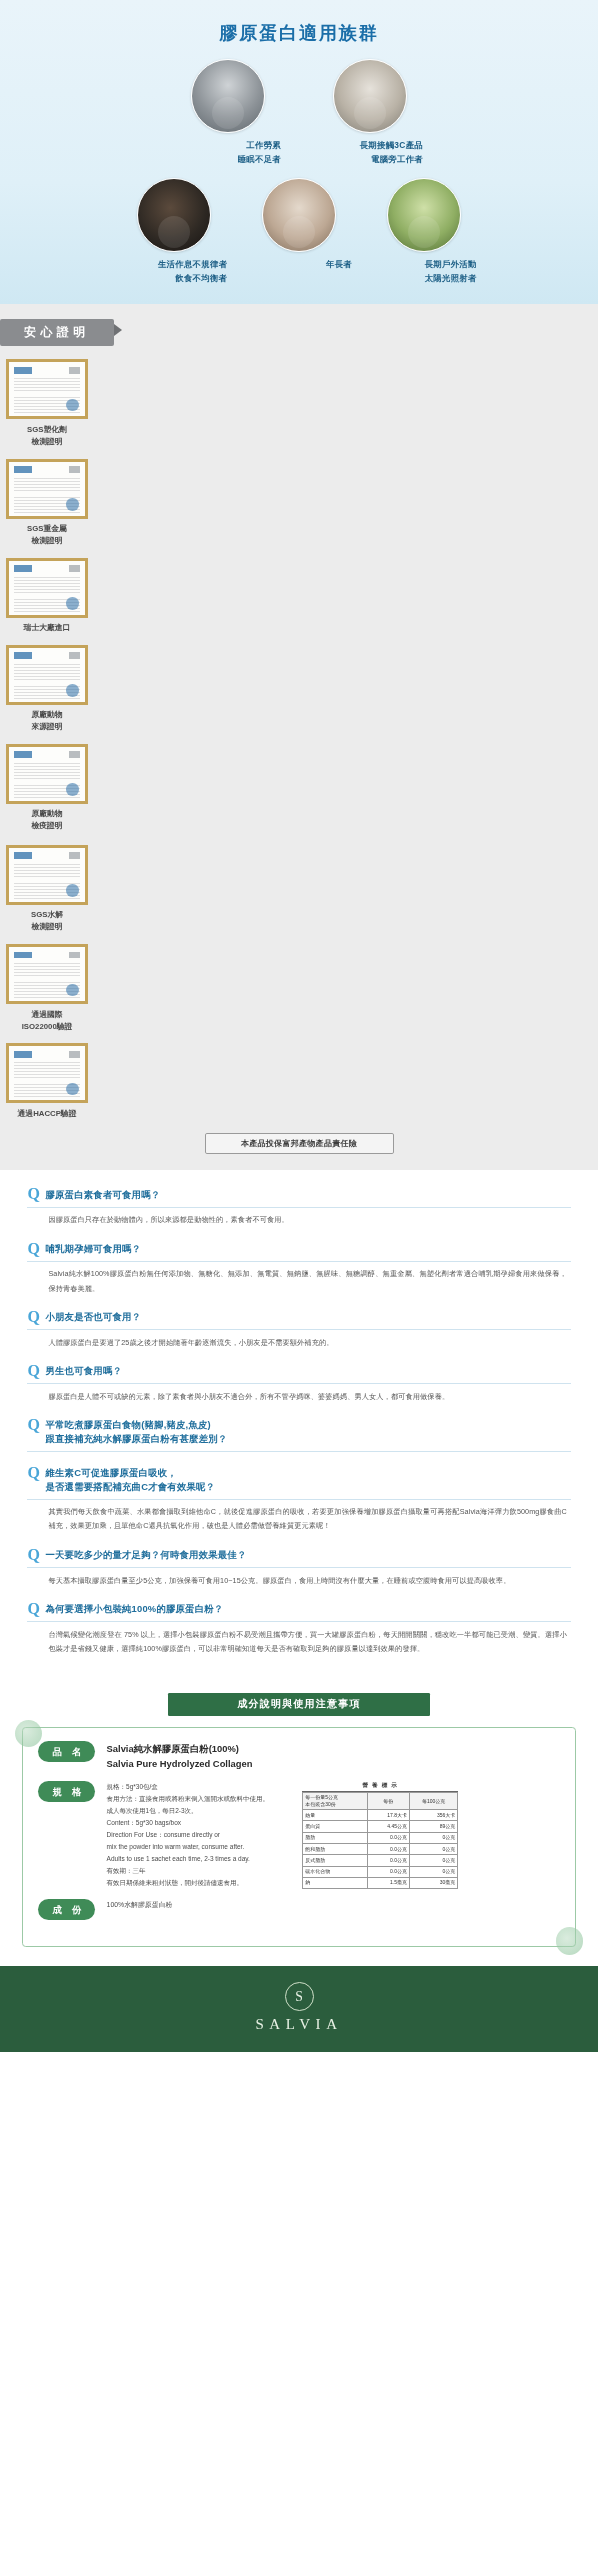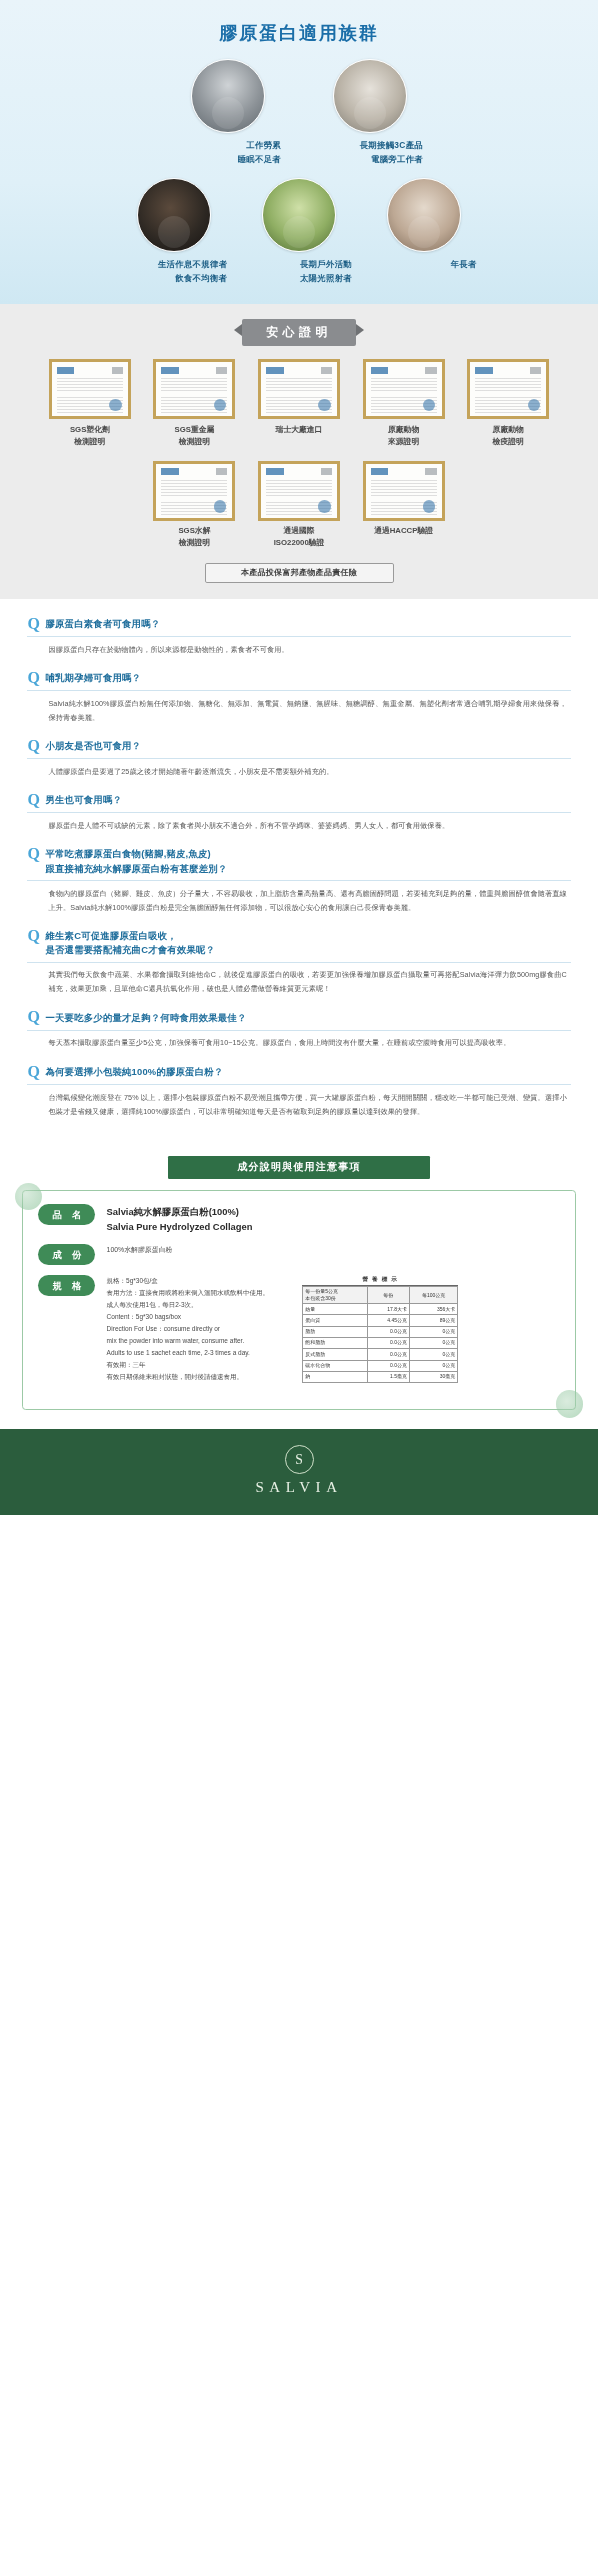--- a/index.html
+++ b/index.html
@@ -62,21 +62,21 @@
     color: #1d5f86;
     font-weight: bold;
     letter-spacing: 0.3px;
   }
 
   
   .sec-cert {
     background: #ececec;
     padding: 15px 0 16px;
   }
-  .ribbon-wrap { display: flex; justify-content: center; }
+  .ribbon-wrap { display: flex; justify-content: flex-start; }
   .ribbon {
     position: relative;
     background: #8a8c8f;
     color: #fff;
     font-size: 12px;
     letter-spacing: 4.4px;
     font-weight: bold;
     padding: 4.4px 24px 5px;
     border-radius: 1.9px;
   }
@@ -85,23 +85,23 @@
     position:absolute; top:5px;
     width:0;height:0;
     border-top:6.9px solid transparent;
     border-bottom:6.9px solid transparent;
   }
   .ribbon::before{ left:-8.7px; border-right:8.7px solid #6f7174; }
   .ribbon::after{ right:-8.7px; border-left:8.7px solid #6f7174; }
 
   .cert-row {
     display: flex;
-    justify-content: center;
     gap: 10.6px;
     margin-top: 13.7px;
+    flex-direction: column;
   }
   .cert { width: 94px; text-align: center; }
   .cert-img {
     width: 82px; height: 60px;
     margin: 0 auto 4.4px;
     border: 3.1px solid #c4a35a;
     background: #fdfdfb;
     position: relative;
     overflow: hidden;
   }
@@ -311,28 +311,28 @@
       </div>
     </div>
 
     <div class="grp-row row2">
       <div class="grp">
         <div class="grp-photo ph3"></div>
         <div class="grp-label" style="white-space:pre-line">生活作息不規律者
 飲食不均衡者</div>
       </div>
       <div class="grp">
+        <div class="grp-photo ph5"></div>
+        <div class="grp-label" style="white-space:pre-line">年長者</div>
+      </div>
+      <div class="grp">
         <div class="grp-photo ph4"></div>
         <div class="grp-label" style="white-space:pre-line">長期戶外活動
 太陽光照射者</div>
       </div>
-      <div class="grp">
-        <div class="grp-photo ph5"></div>
-        <div class="grp-label" style="white-space:pre-line">年長者</div>
-      </div>
     </div>
   </section>
 
   <section class="sec-cert">
     <div class="ribbon-wrap">
       <div class="ribbon">安心證明</div>
     </div>
 
     <div class="cert-row">
       <div class="cert">
@@ -454,21 +454,20 @@
       </div>
       <div class="faq-a">膠原蛋白是人體不可或缺的元素，除了素食者與小朋友不適合外，所有不管孕媽咪、婆婆媽媽、男人女人，都可食用做保養。</div>
     </div>
 
     <div class="faq">
       <div class="faq-q">
         <span class="q-mark">Q</span>
         <span class="q-text" style="white-space:pre-line">平常吃煮膠原蛋白食物(豬腳,豬皮,魚皮)
 跟直接補充純水解膠原蛋白粉有甚麼差別？</span>
       </div>
-      <div class="faq-a">食物內的膠原蛋白（豬腳、雞皮、魚皮）分子量大，不容易吸收，加上脂肪含量高熱量高、還有高膽固醇問題，若要補充到足夠的量，體重與膽固醇值會隨著直線上升。Salvia純水解100%膠原蛋白粉是完全無膽固醇無任何添加物，可以很放心安心的食用讓自己長保青春美麗。</div>
     </div>
 
     <div class="faq">
       <div class="faq-q">
         <span class="q-mark">Q</span>
         <span class="q-text" style="white-space:pre-line">維生素C可促進膠原蛋白吸收，
 是否還需要搭配補充曲C才會有效果呢？</span>
       </div>
       <div class="faq-a">其實我們每天飲食中蔬菜、水果都會攝取到維他命C，就後促進膠原蛋白的吸收，若要更加強保養增加膠原蛋白攝取量可再搭配Salvia海洋彈力飲500mg膠食曲C補充，效果更加乘，且單他命C還具抗氧化作用，破也是人體必需做營養維質更元素呢！</div>
     </div>
@@ -494,27 +493,20 @@
   <section class="sec-ing">
     <div class="ing-title-bar">成分說明與使用注意事項</div>
 
     <div class="ing-card">
 
       <div class="ing-row">
         <div class="ing-tag">品 名</div>
         <div class="ing-body">
           <div class="ing-name-1">Salvia純水解膠原蛋白粉(100%)</div>
           <div class="ing-name-2">Salvia Pure Hydrolyzed Collagen</div>
-        </div>
-      </div>
-
-      <div class="ing-row">
-        <div class="ing-tag">成 份</div>
-        <div class="ing-body">
-          <div class="ing-comp">100%水解膠原蛋白粉</div>
         </div>
       </div>
 
       <div class="ing-row">
         <div class="ing-tag">規 格</div>
         <div class="ing-body spec-flex">
           <div class="ing-spec">
             <div>規格：5g*30包/盒</div>
             <div>食用方法：直接食用或將粉末倒入溫開水或飲料中使用。</div>
             <div>成人每次使用1包，每日2-3次。</div>
@@ -570,20 +562,27 @@
               <tr>
                 <td>鈉</td>
                 <td class="num">1.5毫克</td>
                 <td class="num">30毫克</td>
               </tr>
             </tbody>
           </table>
         </div>
       </div>
 
+      <div class="ing-row">
+        <div class="ing-tag">成 份</div>
+        <div class="ing-body">
+          <div class="ing-comp">100%水解膠原蛋白粉</div>
+        </div>
+      </div>
+
     </div>
   </section>
 
   <footer class="footer">
     <div class="logo-mark">S</div>
     <div class="logo-text">SALVIA</div>
   </footer>
 
 </div>
 

